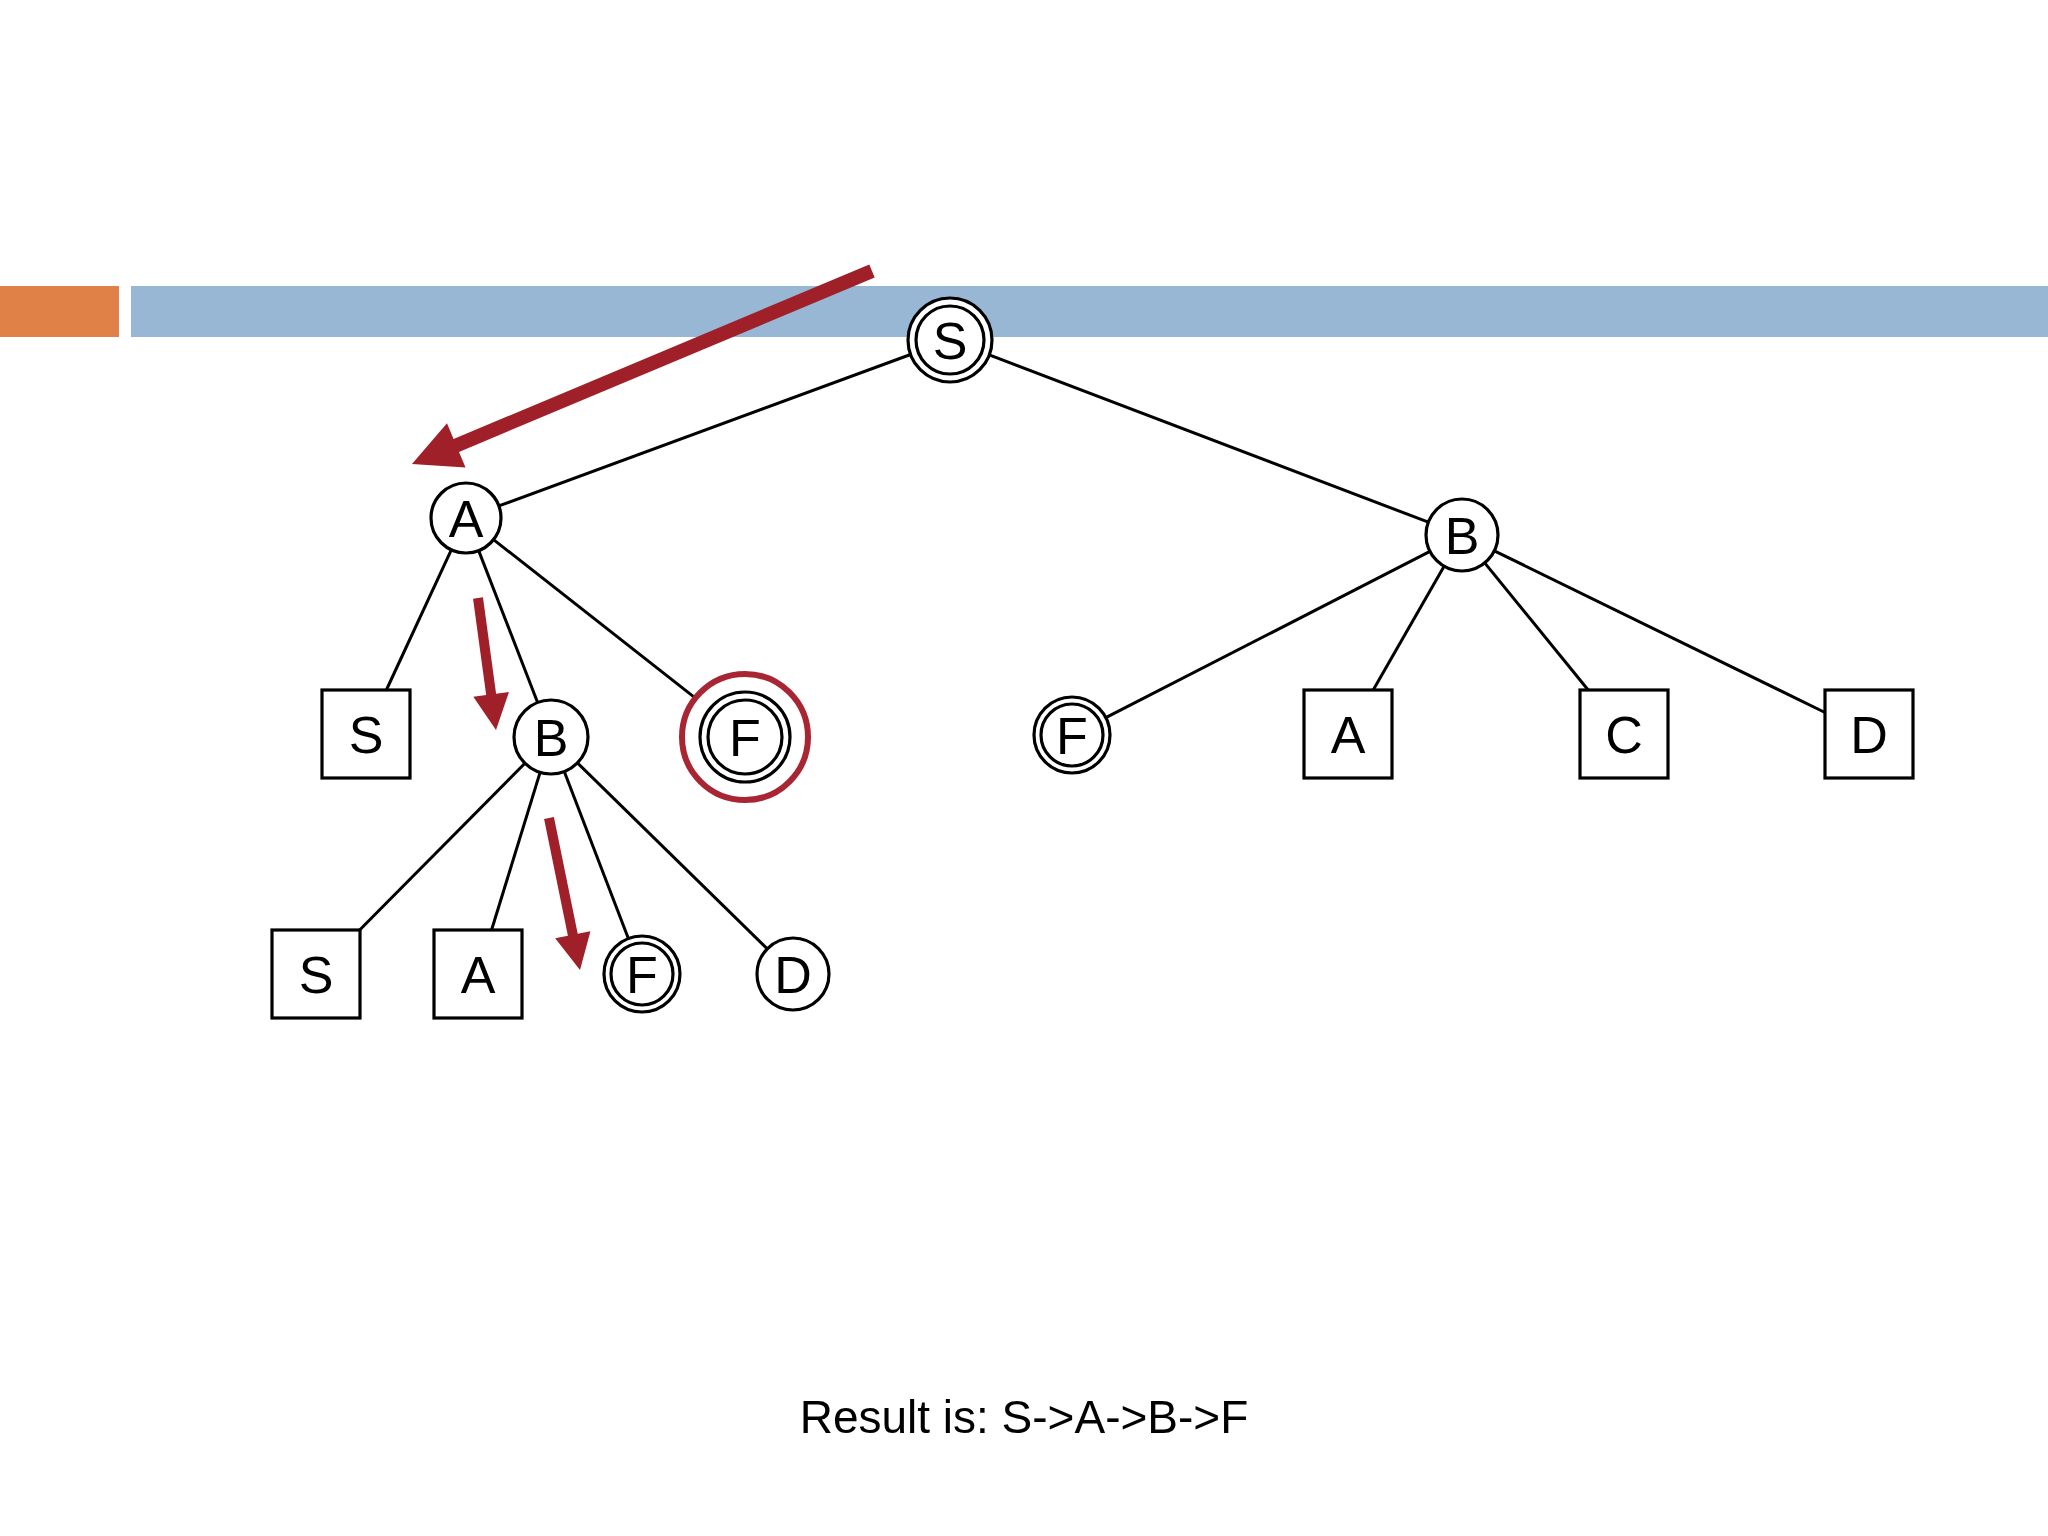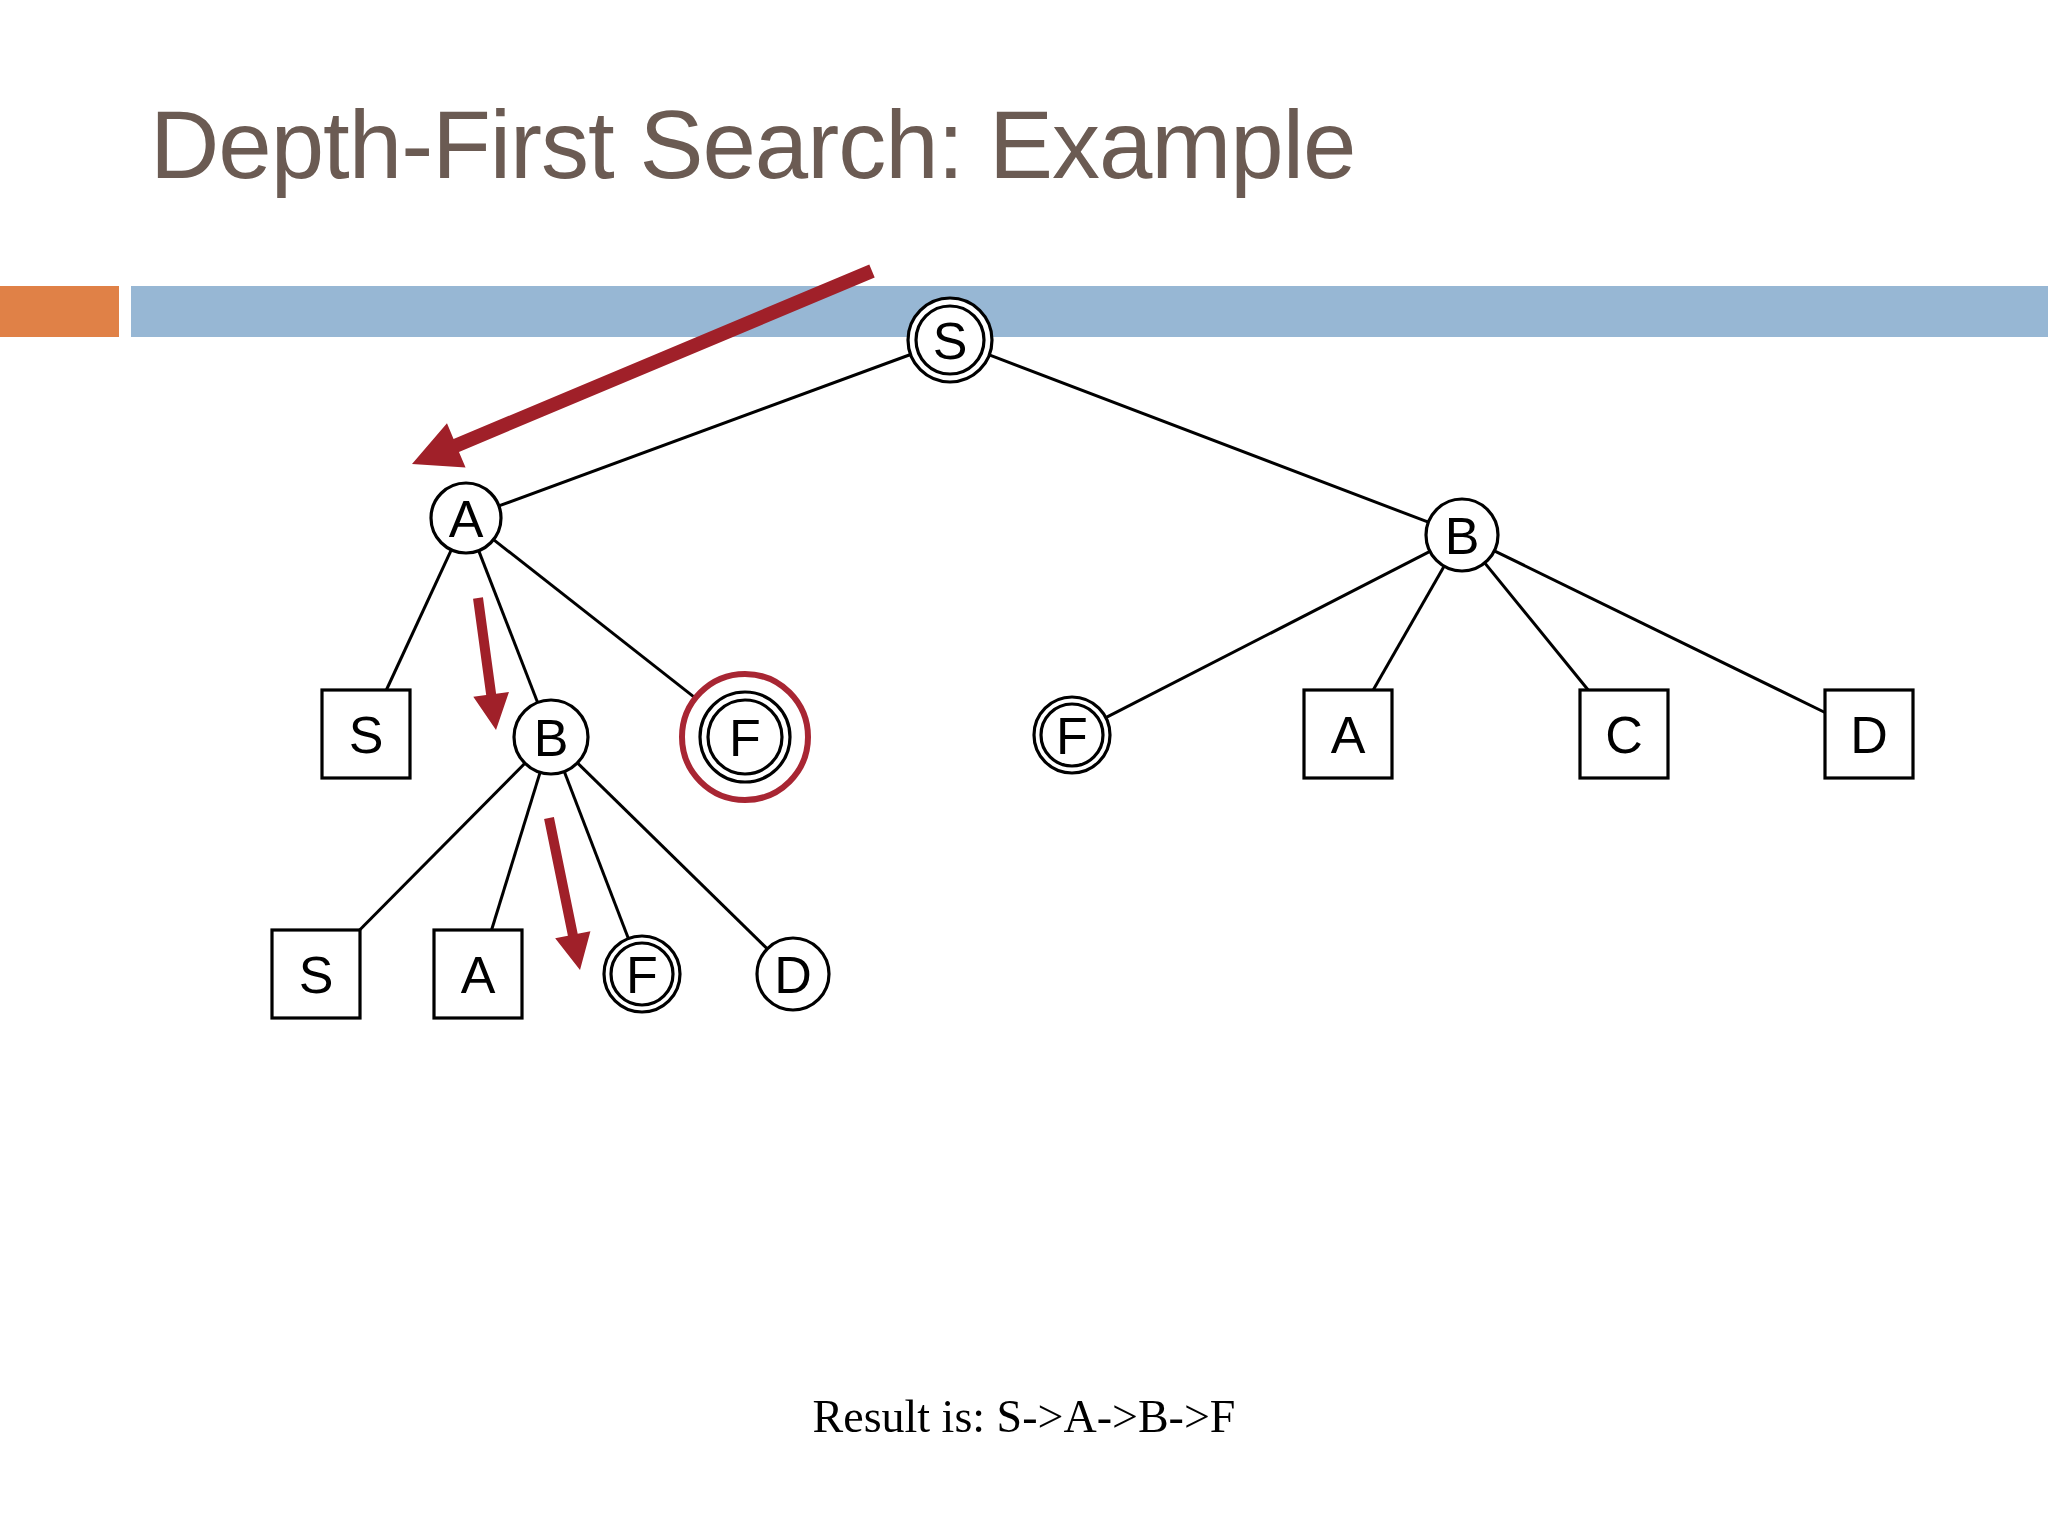--- a/index.html
+++ b/index.html
@@ -58,21 +58,21 @@
     height: 1536px;
   }
   #result-text {
     position: absolute;
     left: 0;
     top: 1390px;
     width: 2048px;
     text-align: center;
     font-size: 46px;
     color: #000000;
-    font-family: Liberation Serif, serif;
+    font-family: Liberation Sans, sans-serif;
   }
   .node-label {
     font-family: "Liberation Sans", sans-serif;
     font-size: 52px;
     fill: #000000;
     text-anchor: middle;
     dominant-baseline: central;
   }
   .node-shape {
     fill: #ffffff;
@@ -93,21 +93,20 @@
     stroke: #000000;
     stroke-width: 3;
     fill: none;
   }
 </style>
 </head>
 <body>
 
 <div id="slide">
 
-  <div id="slide-title">Depth-First Search: Example</div>
 
   <div id="accent-bar-orange"></div>
   <div id="accent-bar-blue"></div>
 
   <svg id="graph-svg" viewBox="0 0 2048 1536" xmlns="http://www.w3.org/2000/svg">
     <g id="edges-layer">
         <line x1="910.5812525872564" y1="354.4969773542735" x2="498.84895617728637" y2="505.9191855381054" class="edge-line" stroke="#000000"></line>
         <line x1="989.2496991465649" y1="354.94861588589873" x2="1428.3574007315158" y2="522.1869006692297" class="edge-line" stroke="#000000"></line>
         <line x1="451.29567511611367" y1="549.7613417491945" x2="386.3703703703704" y2="690" class="edge-line" stroke="#000000"></line>
         <line x1="478.66404694485783" y1="550.6285444814573" x2="537.6122932297217" y2="702.5069672624594" class="edge-line" stroke="#000000"></line>

